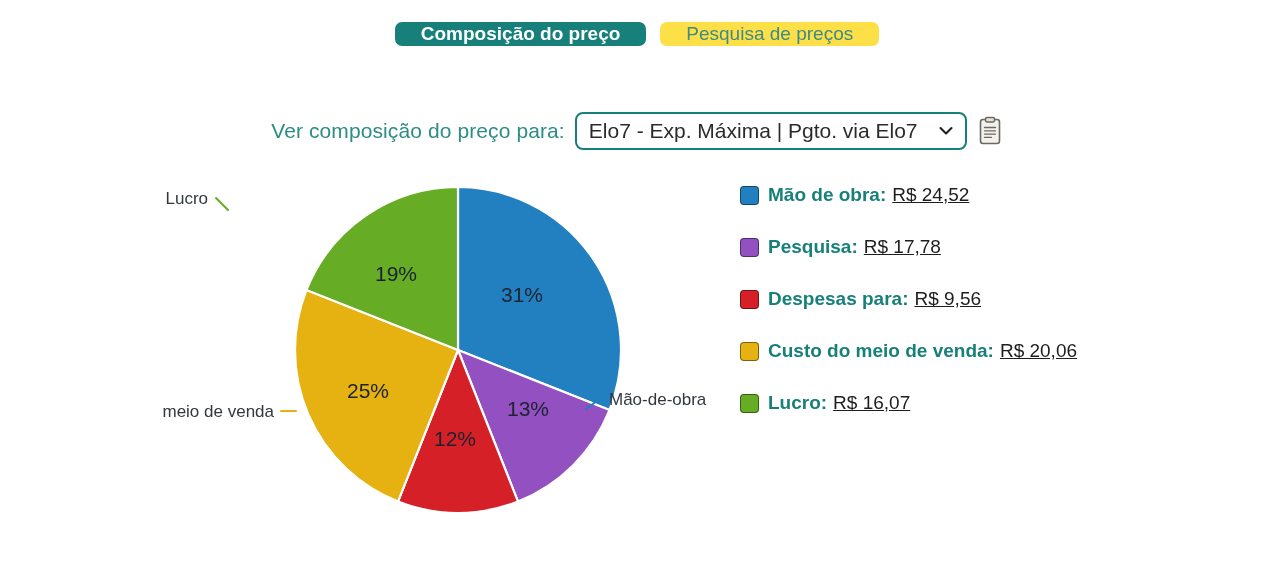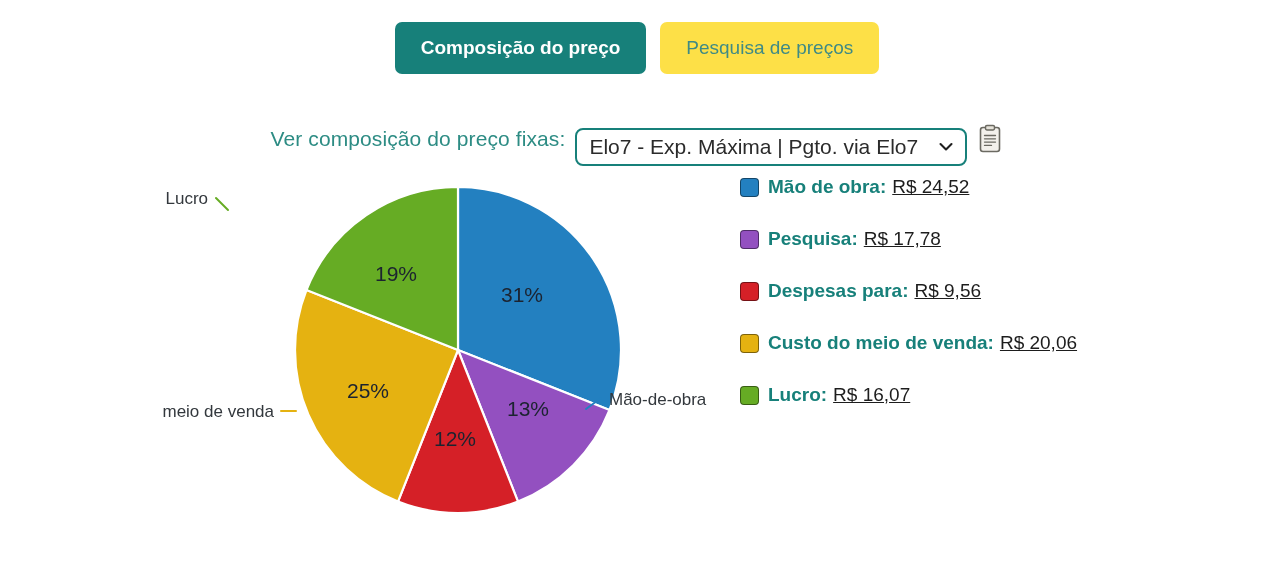--- a/index.html
+++ b/index.html
@@ -10,69 +10,68 @@
     -webkit-font-smoothing:antialiased;
   }
   .page{position:relative;width:1274px;height:575px;}
 
   
   .tabbar{position:absolute;left:0;top:22px;width:1274px;display:flex;justify-content:center;gap:14px;}
   .tab{
     border:0;outline:0;cursor:pointer;
     font-family:"Liberation Sans",sans-serif;
     font-size:19px;border-radius:7px;
-    padding:15px 26px;line-height:1.15;white-space:nowrap;
+    padding:1px 26px;line-height:1.15;white-space:nowrap;
   }
   .tab.active{background:#17807a;color:#ffffff;font-weight:bold;}
   .tab.inactive{background:#fde047;color:#3f8a85;font-weight:normal;}
 
   
   .selectrow{position:absolute;left:0;top:112px;width:1274px;display:flex;justify-content:center;align-items:center;gap:10px;}
   .sel-label{font-size:21px;color:#2d8c84;white-space:nowrap;letter-spacing:.1px;}
   .selectbox{
     position:relative;display:flex;align-items:center;
     border:2px solid #17807a;border-radius:8px;background:#fff;
     height:38px;padding:0 40px 0 12px;box-sizing:border-box;min-width:392px;
     cursor:pointer;
-    margin-top:16px;
   }
   .selectbox .selval{font-size:21px;color:#2b2b2b;white-space:nowrap;}
   .chev{position:absolute;right:13px;top:50%;width:14px;height:14px;margin-top:-8px;}
   .chev svg{display:block;}
   .clipbtn{width:26px;height:30px;display:block;cursor:pointer;background:none;border:0;padding:0;}
 
   
   .chartarea{position:absolute;left:0;top:170px;width:1274px;height:360px;}
   .piewrap{position:absolute;left:150px;top:0;width:580px;height:360px;}
   .piewrap svg{display:block;overflow:visible;}
   .pct{font-family:"Liberation Sans",sans-serif;font-size:21px;fill:#1c2330;}
   .outlbl{font-family:"Liberation Sans",sans-serif;font-size:17px;fill:#33383d;}
 
   
-  .legend{position:absolute;left:740px;top:176px;width:520px;}
+  .legend{position:absolute;left:740px;top:184px;width:520px;}
   .leg-item{display:flex;align-items:center;margin-bottom:30px;height:22px;}
   .swatch{
     width:19px;height:19px;border-radius:4px;flex:0 0 19px;margin-right:9px;
     border:1px solid rgba(0,0,0,.45);box-sizing:border-box;
   }
   .leg-name{font-size:19px;font-weight:bold;color:#17807a;white-space:nowrap;}
   .leg-val{font-size:19px;color:#1d1d1d;white-space:nowrap;margin-left:6px;text-decoration:underline;}
 </style>
 </head>
 <body>
 
 <div class="page">
 
   <div class="tabbar">
     <button class="tab active">Composição do preço</button>
     <button class="tab inactive">Pesquisa de preços</button>
   </div>
 
   <div class="selectrow">
-    <span class="sel-label">Ver composição do preço fixas:</span>
+    <span class="sel-label">Ver composição do preço para:</span>
 
     <div class="selectbox">
       <span class="selval">Elo7 - Exp. Máxima | Pgto. via Elo7</span>
       <span class="chev">
         <svg viewBox="0 0 16 16" width="16" height="16" aria-hidden="true">
           <path d="M2.5 5 L8 10.5 L13.5 5" fill="none" stroke="#1f1f1f" stroke-width="2.1" stroke-linecap="round" stroke-linejoin="round"></path>
         </svg>
       </span>
     </div>
 

